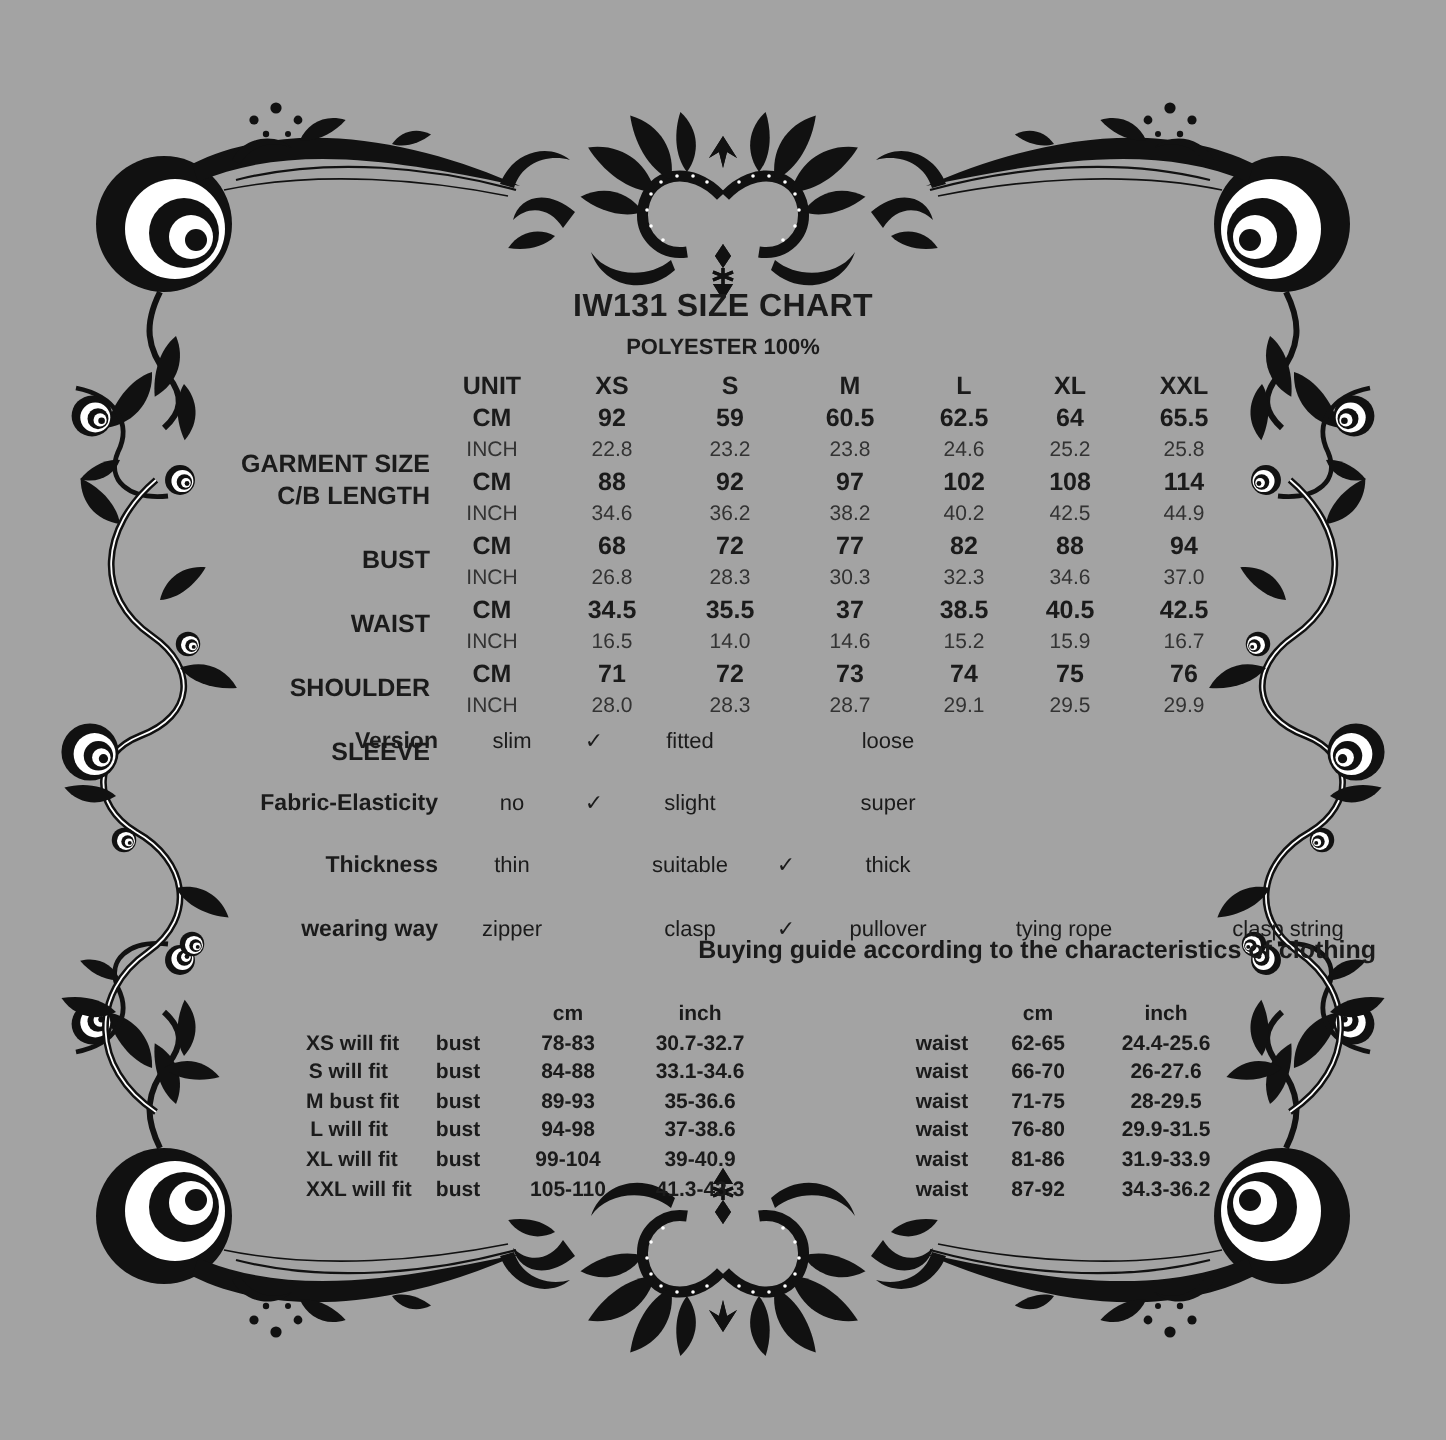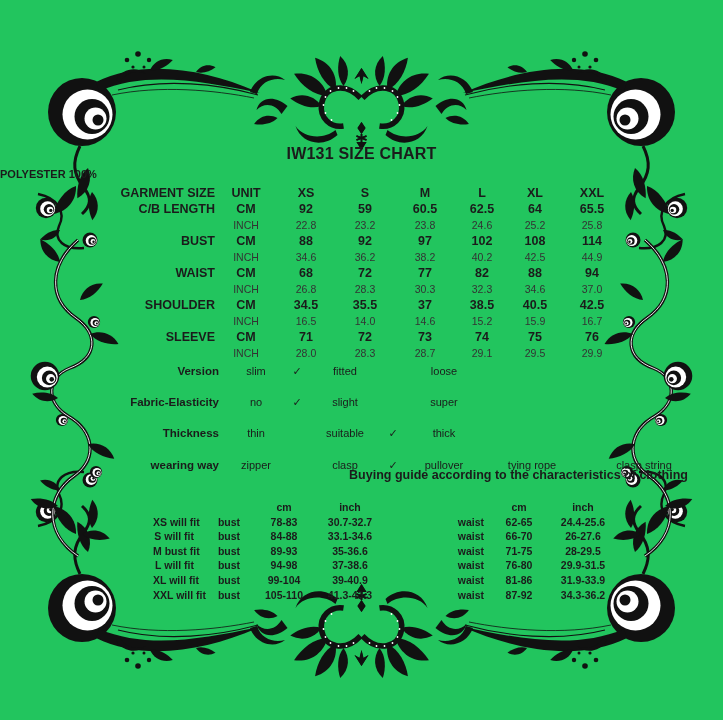--- a/index.html
+++ b/index.html
@@ -1,28 +1,28 @@
 <!DOCTYPE html>
 <html><head>
 <meta charset="utf-8">
 <style>
   html,body{margin:0;padding:0;background:#fff;}
-  .canvas{position:relative;width:723px;height:720px;background:#22c55e;overflow:hidden;
+  .canvas{position:relative;width:723px;height:720px;background:#a3a3a3;overflow:hidden;
           font-family:"Liberation Sans","DejaVu Sans",sans-serif;color:#1b1b1b;}
   .frame{position:absolute;left:0;top:0;width:723px;height:720px;}
   .abs{position:absolute;}
   .title{top:145px;left:0;width:723px;text-align:center;font-weight:bold;font-size:16px;letter-spacing:.2px;}
-  .subtitle{top:168px;left:0;width:723px;font-weight:bold;font-size:11px;}
+  .subtitle{top:168px;left:0;width:723px;text-align:center;font-weight:bold;font-size:11px;}
   
   .size-table{left:113px;top:185px;display:grid;
               grid-template-columns:102px 62px 58px 60px 60px 54px 52px 62px;
               grid-auto-rows:16px;}
   .st{display:block;line-height:16px;text-align:center;white-space:nowrap;}
   .st.h{font-weight:bold;font-size:12.5px;}
-  .st.l{font-weight:bold;font-size:12.5px;text-align:right;}
+  .st.l{font-weight:bold;font-size:12.5px;text-align:right;margin-top:39px;}
   .st.cm{font-weight:bold;font-size:12.5px;}
   .st.in{font-weight:normal;font-size:10.5px;color:#333;}
   
   .attr-table{left:115px;top:362px;display:grid;
               grid-template-columns:108px 40px 16px 54px 16px 60px 90px 108px;
               grid-auto-rows:18.2px;font-size:11px;gap:13px;}
   .at{display:block;line-height:18.2px;text-align:center;white-space:nowrap;}
   .at.lab{font-weight:bold;font-size:11.5px;text-align:right;padding-right:4px;}
   
   .notes{left:40px;top:440px;width:648px;text-align:center;font-size:10.5px;line-height:14.2px;}

